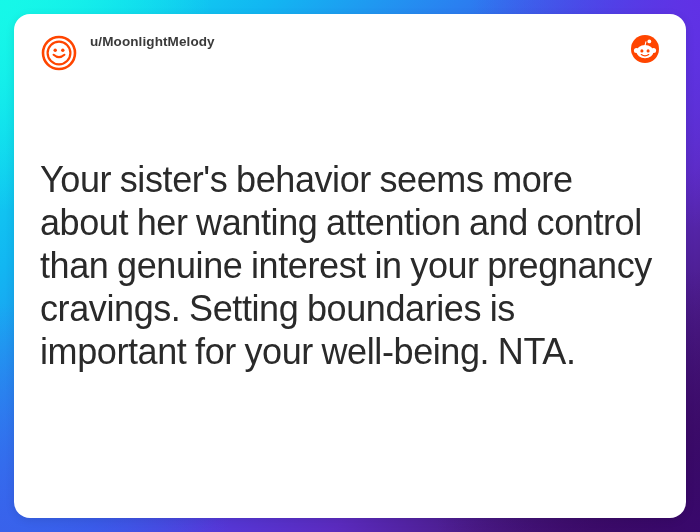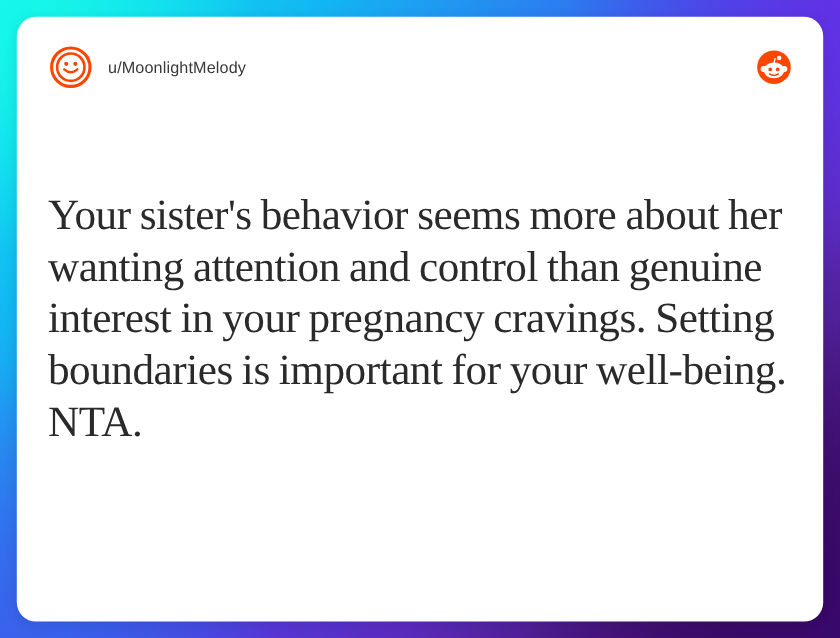--- a/index.html
+++ b/index.html
@@ -57,23 +57,24 @@
     overflow: hidden;
   }
 
   #card-header {
     position: absolute;
     left: 0;
     right: 0;
     top: 20px;
     height: 44px;
     display: flex;
-    align-items: center;
+    align-items: flex-start;
     padding: 0 26px;
     box-sizing: border-box;
+    font-weight: bold;
   }
 
   #avatar {
     width: 38px;
     height: 38px;
     flex: 0 0 38px;
     display: block;
   }
 
   #username {
@@ -95,21 +96,21 @@
   #body-text {
     position: absolute;
     left: 26px;
     right: 30px;
     top: 144px;
     font-size: 36px;
     line-height: 43px;
     color: #2a2a2a;
     letter-spacing: -0.4px;
     word-spacing: -1px;
-    font-family: Liberation Serif, serif;
+    font-family: Liberation Sans, sans-serif;
     white-space: pre-wrap;
   }
 </style>
 </head>
 <body>
 
 <div id="stage">
 
   <div id="card">
 

